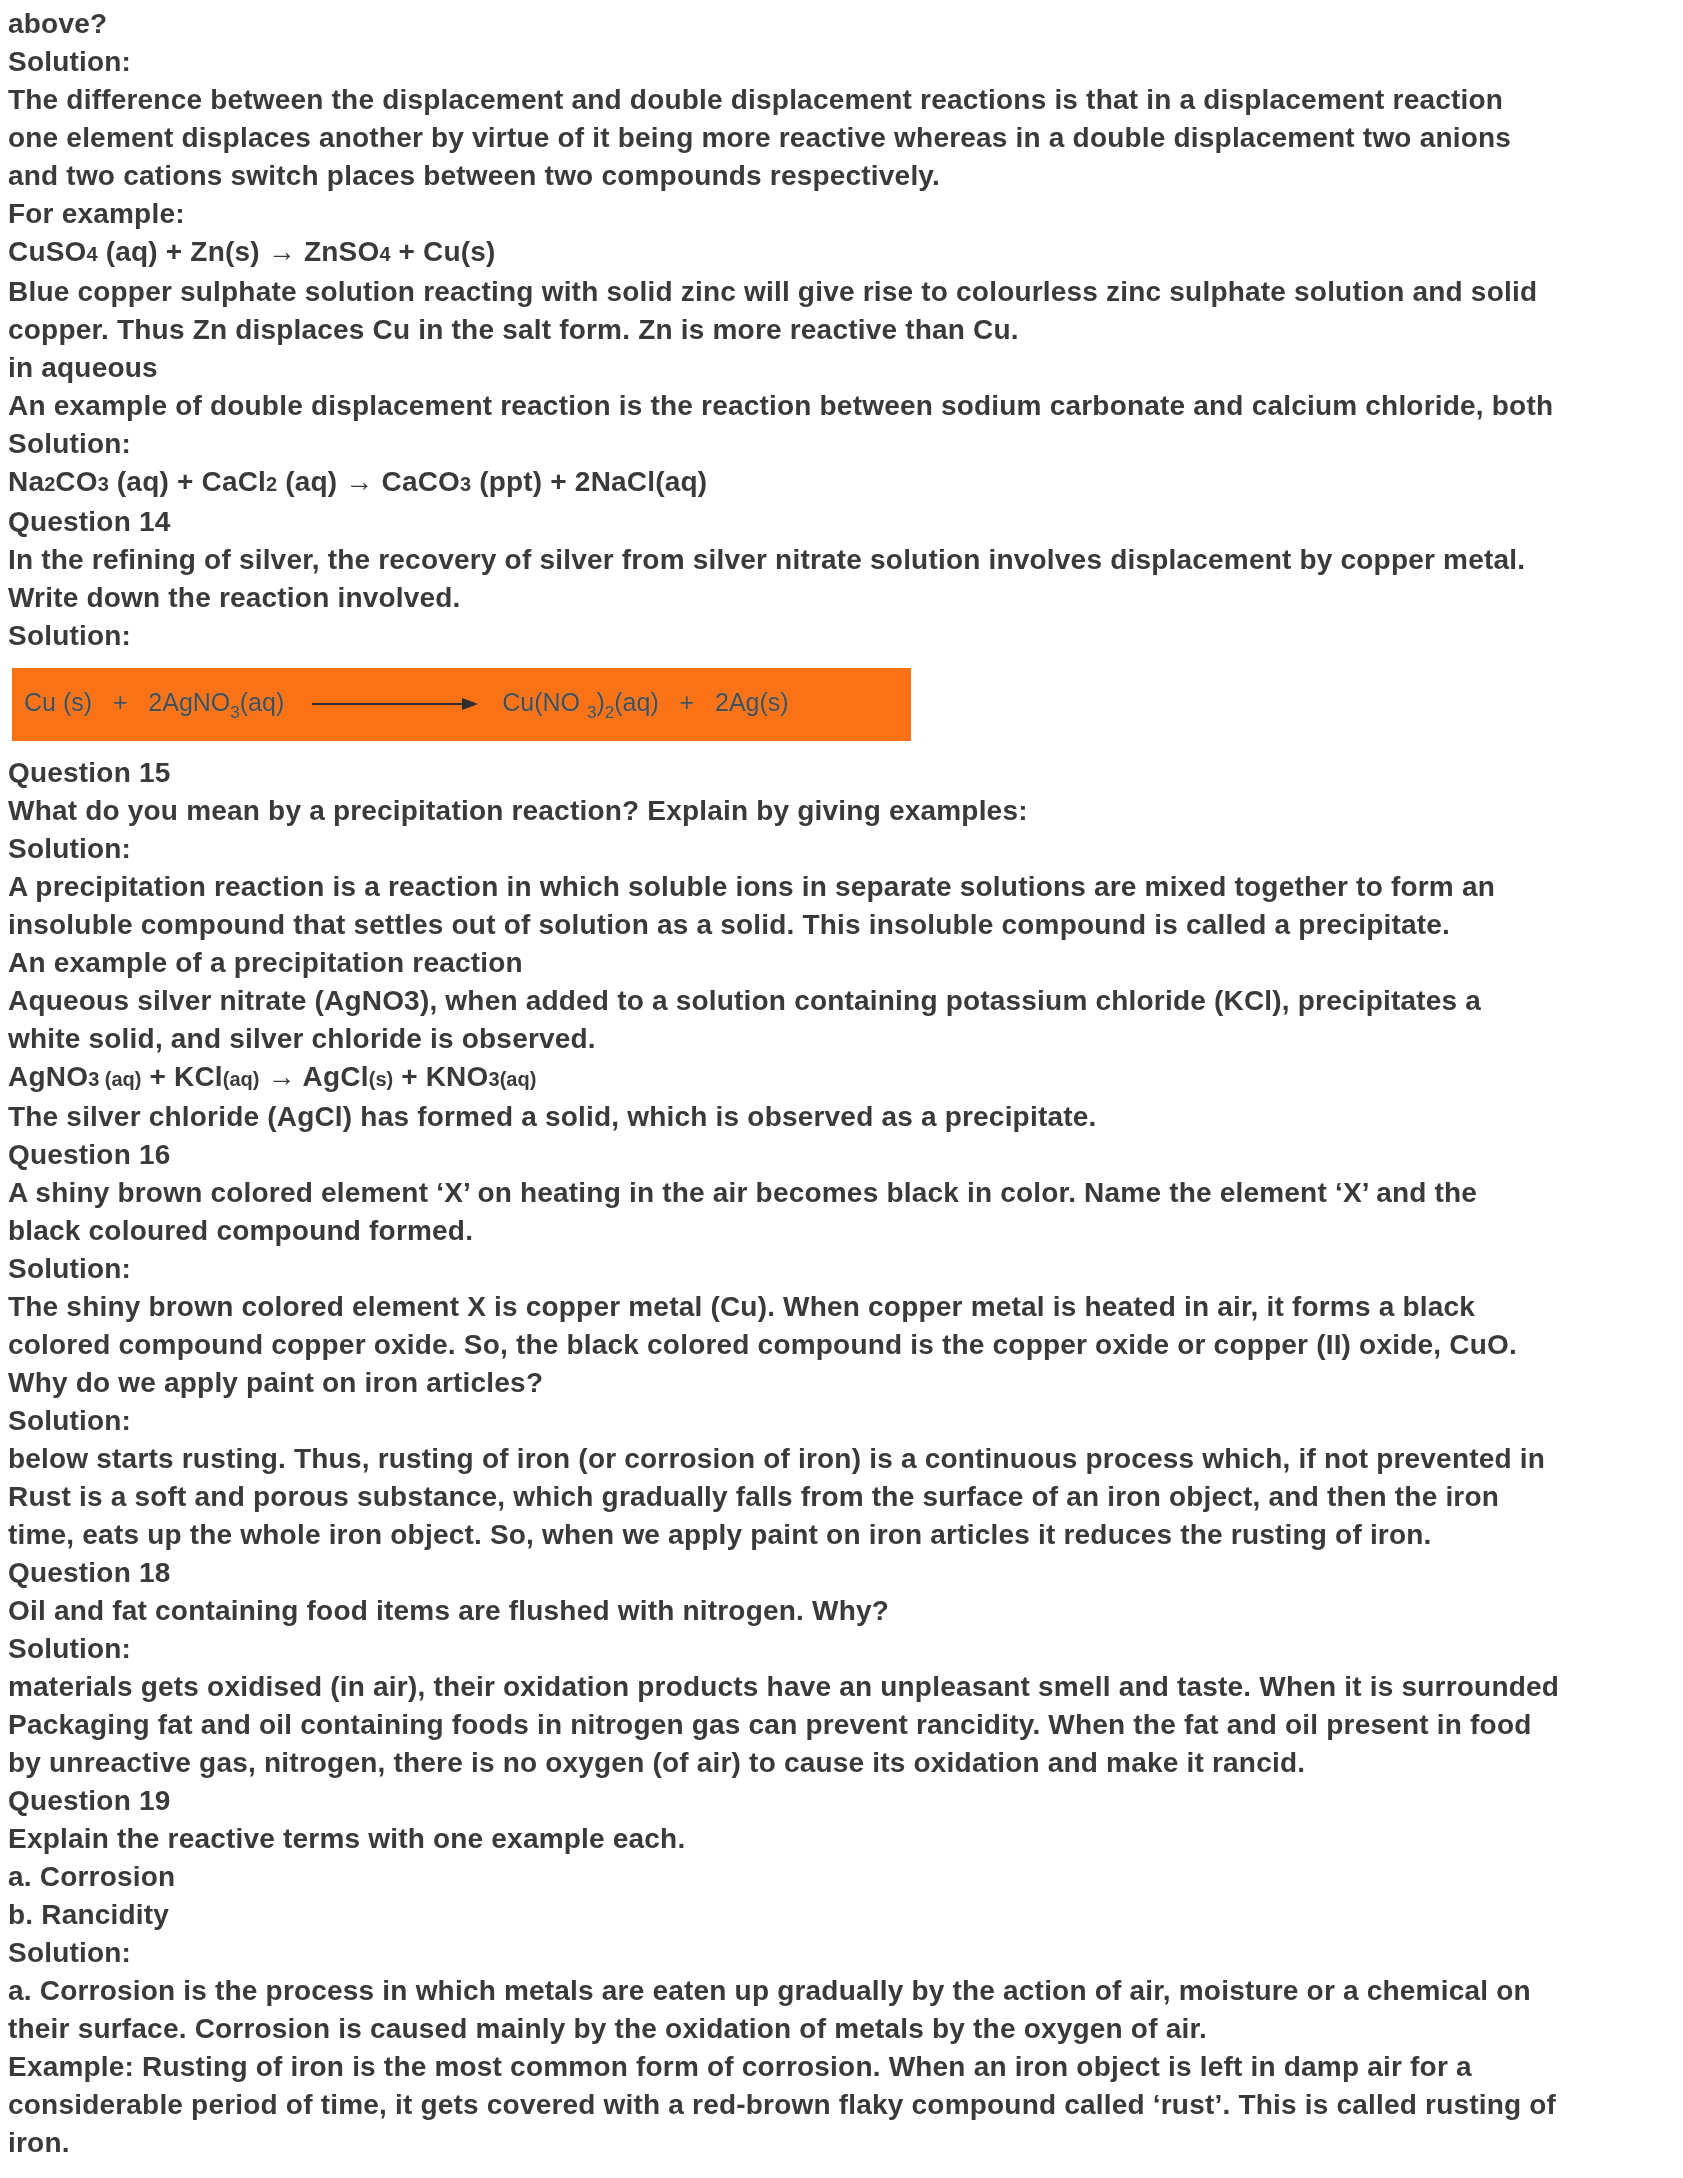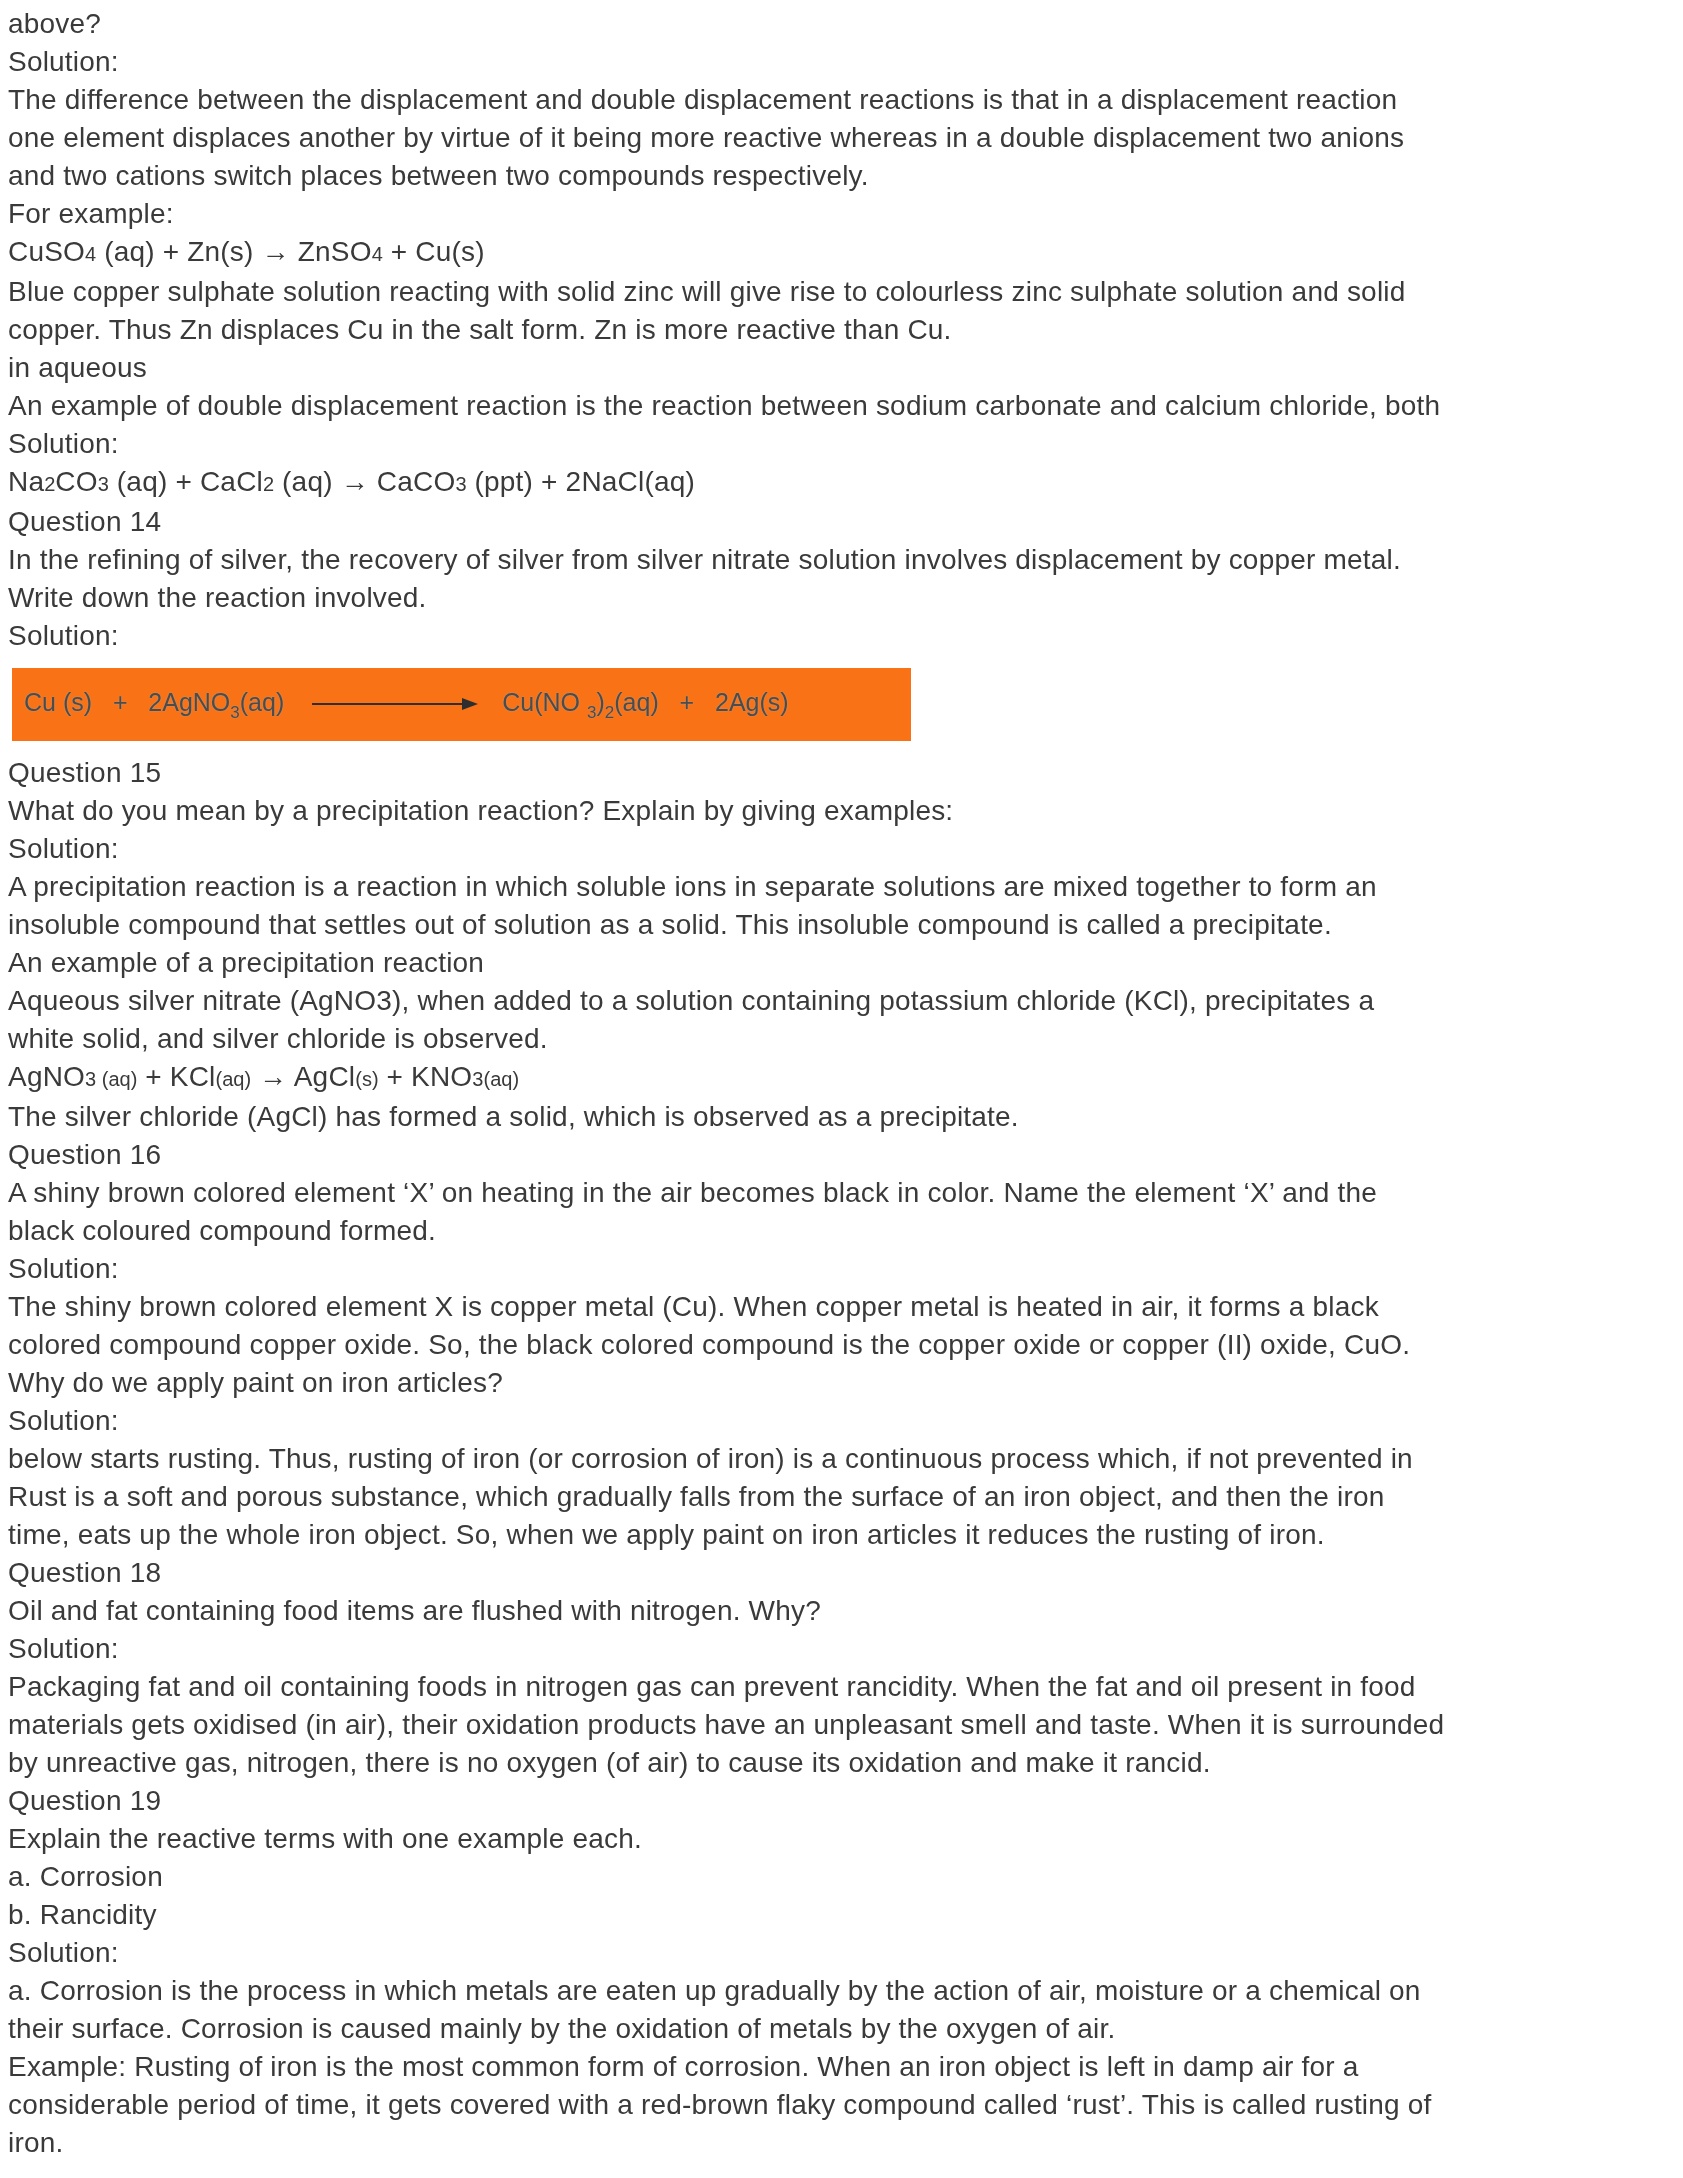--- a/index.html
+++ b/index.html
@@ -8,20 +8,21 @@
     width:1683px; height:2178px; overflow:hidden;
     font-family:"Liberation Sans", sans-serif;
     color:#3a3a3a;
   }
   .page { padding:5px 36px 0 8px; }
   .line {
     font-size:28px;
     line-height:38px;
     letter-spacing:0.2px;
     white-space:pre;
+    font-weight:bold;
   }
   .line .small {
     font-size:20px;
     letter-spacing:0;
   }
   
   .img-eq {
     background:#f97316;
     color:#4c4c4c;
     width:899px;
@@ -89,22 +90,22 @@
     <div class="line"><span>The shiny brown colored element X is copper metal (Cu). When copper metal is heated in air, it forms a black</span></div>
     <div class="line"><span>colored compound copper oxide. So, the black colored compound is the copper oxide or copper (II) oxide, CuO.</span></div>
     <div class="line"><span>Why do we apply paint on iron articles?</span></div>
     <div class="line"><span>Solution:</span></div>
     <div class="line"><span>below starts rusting. Thus, rusting of iron (or corrosion of iron) is a continuous process which, if not prevented in</span></div>
     <div class="line"><span>Rust is a soft and porous substance, which gradually falls from the surface of an iron object, and then the iron</span></div>
     <div class="line"><span>time, eats up the whole iron object. So, when we apply paint on iron articles it reduces the rusting of iron.</span></div>
     <div class="line"><span>Question 18</span></div>
     <div class="line"><span>Oil and fat containing food items are flushed with nitrogen. Why?</span></div>
     <div class="line"><span>Solution:</span></div>
+    <div class="line"><span>materials gets oxidised (in air), their oxidation products have an unpleasant smell and taste. When it is surrounded</span></div>
     <div class="line"><span>Packaging fat and oil containing foods in nitrogen gas can prevent rancidity. When the fat and oil present in food</span></div>
-    <div class="line"><span>materials gets oxidised (in air), their oxidation products have an unpleasant smell and taste. When it is surrounded</span></div>
     <div class="line"><span>by unreactive gas, nitrogen, there is no oxygen (of air) to cause its oxidation and make it rancid.</span></div>
     <div class="line"><span>Question 19</span></div>
     <div class="line"><span>Explain the reactive terms with one example each.</span></div>
     <div class="line"><span>a. Corrosion</span></div>
     <div class="line"><span>b. Rancidity</span></div>
     <div class="line"><span>Solution:</span></div>
     <div class="line"><span>a. Corrosion is the process in which metals are eaten up gradually by the action of air, moisture or a chemical on</span></div>
     <div class="line"><span>their surface. Corrosion is caused mainly by the oxidation of metals by the oxygen of air.</span></div>
     <div class="line"><span>Example: Rusting of iron is the most common form of corrosion. When an iron object is left in damp air for a</span></div>
     <div class="line"><span>considerable period of time, it gets covered with a red-brown flaky compound called ‘rust’. This is called rusting of</span></div>

